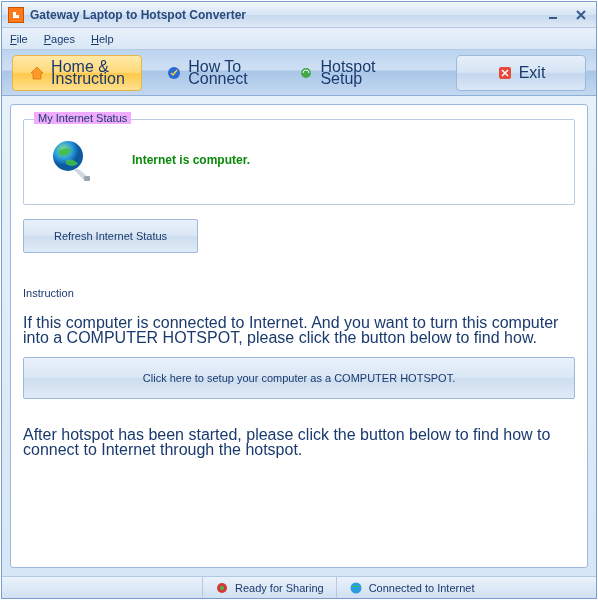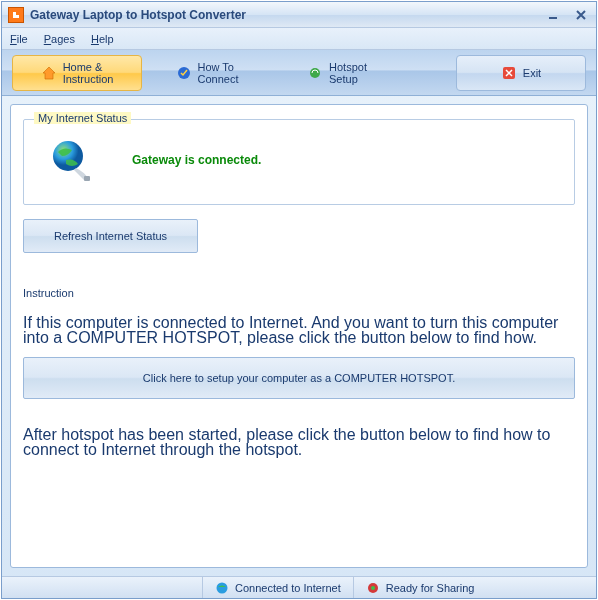--- a/index.html
+++ b/index.html
@@ -73,21 +73,21 @@
   }
   .tab {
     height: 36px;
     min-width: 130px;
     display: flex;
     align-items: center;
     justify-content: center;
     gap: 6px;
     padding: 0 12px;
     color: #1a3a6e;
-    font-size: 11px;
+    font-size: 16px;
     line-height: 12px;
     cursor: pointer;
     border-radius: 4px;
     border: 1px solid transparent;
   }
   .tab.active {
     background: linear-gradient(to bottom, #ffe8a8 0%, #ffd97a 48%, #ffc94a 52%, #ffe090 100%);
     border: 1px solid #e6b545;
   }
   .tab.exit {
@@ -112,21 +112,21 @@
   .fieldset {
     border: 1px solid #b8cce4;
     border-radius: 2px;
     padding: 12px 14px 16px;
     margin-top: 4px;
     position: relative;
   }
   .fieldset .legend {
     position: absolute;
     top: -8px; left: 10px;
-    background: #fef9c3;
+    background: #f0abfc;
     padding: 0 4px;
     color: #1a3a6e;
     font-size: 11px;
   }
   .status-row { display: flex; align-items: center; gap: 40px; padding: 6px 10px; }
   .globe-big { width: 44px; height: 44px; }
   .status-text { color: #0a8a0a; font-weight: bold; font-size: 12px; }
   .btn {
     background: linear-gradient(to bottom, #e9f1fa 0%, #dbe7f5 48%, #cddeef 52%, #e1ebf7 100%);
     border: 1px solid #9cb9dc;
@@ -253,21 +253,21 @@
                   <stop offset="100%" stop-color="#0d5aa0"></stop>
                 </radialGradient>
             </defs>
             <circle cx="20" cy="18" r="15" fill="url(#g1)"></circle>
             <path d="M10 14 Q16 8 24 12 Q20 18 14 18 Z" fill="#3fbf4a" opacity="0.9"></path>
             <path d="M18 22 Q26 20 30 26 Q24 30 18 26 Z" fill="#3fbf4a" opacity="0.85"></path>
             <path d="M28 30 Q36 34 40 40 L36 42 Q30 36 26 32 Z" fill="#cfd7df"></path>
             <rect x="36" y="38" width="6" height="5" rx="1" fill="#9aa6b2"></rect>
           </svg>
         </span>
-        <span class="status-text">Gateway is connected.</span>
+        <span class="status-text">Internet is computer.</span>
       </div>
     </div>
 
     <div class="spacer"></div>
     <button class="btn">Refresh Internet Status</button>
 
     <div class="spacer"></div>
     <div class="spacer"></div>
     <div class="section-title">Instruction</div>
     <div class="spacer" style="height:8px"></div>
@@ -280,30 +280,30 @@
     <div class="para">After hotspot has been started, please click the button below to find how to connect to Internet through the hotspot.</div>
 
 
   </div>
 
   <div class="statusbar">
     <div class="status-cell"></div>
     <div class="status-cell">
       <span class="sicon">
         <svg viewBox="0 0 14 14">
-            <circle cx="7" cy="7" r="5.5" fill="#2a9de0"></circle>
-            <path d="M3 6 Q7 3 11 6" fill="#3fbf4a"></path>
-          </svg>
-      </span>
-      <span>Connected to Internet</span>
+            <circle cx="7" cy="7" r="5" fill="#d43a3a"></circle>
+            <circle cx="7" cy="7" r="2" fill="#3fbf4a"></circle>
+          </svg>
+      </span>
+      <span>Ready for Sharing</span>
     </div>
     <div class="status-cell">
       <span class="sicon">
         <svg viewBox="0 0 14 14">
-            <circle cx="7" cy="7" r="5" fill="#d43a3a"></circle>
-            <circle cx="7" cy="7" r="2" fill="#3fbf4a"></circle>
-          </svg>
-      </span>
-      <span>Ready for Sharing</span>
+            <circle cx="7" cy="7" r="5.5" fill="#2a9de0"></circle>
+            <path d="M3 6 Q7 3 11 6" fill="#3fbf4a"></path>
+          </svg>
+      </span>
+      <span>Connected to Internet</span>
     </div>
   </div>
 
 </div>
 
 </body></html>

